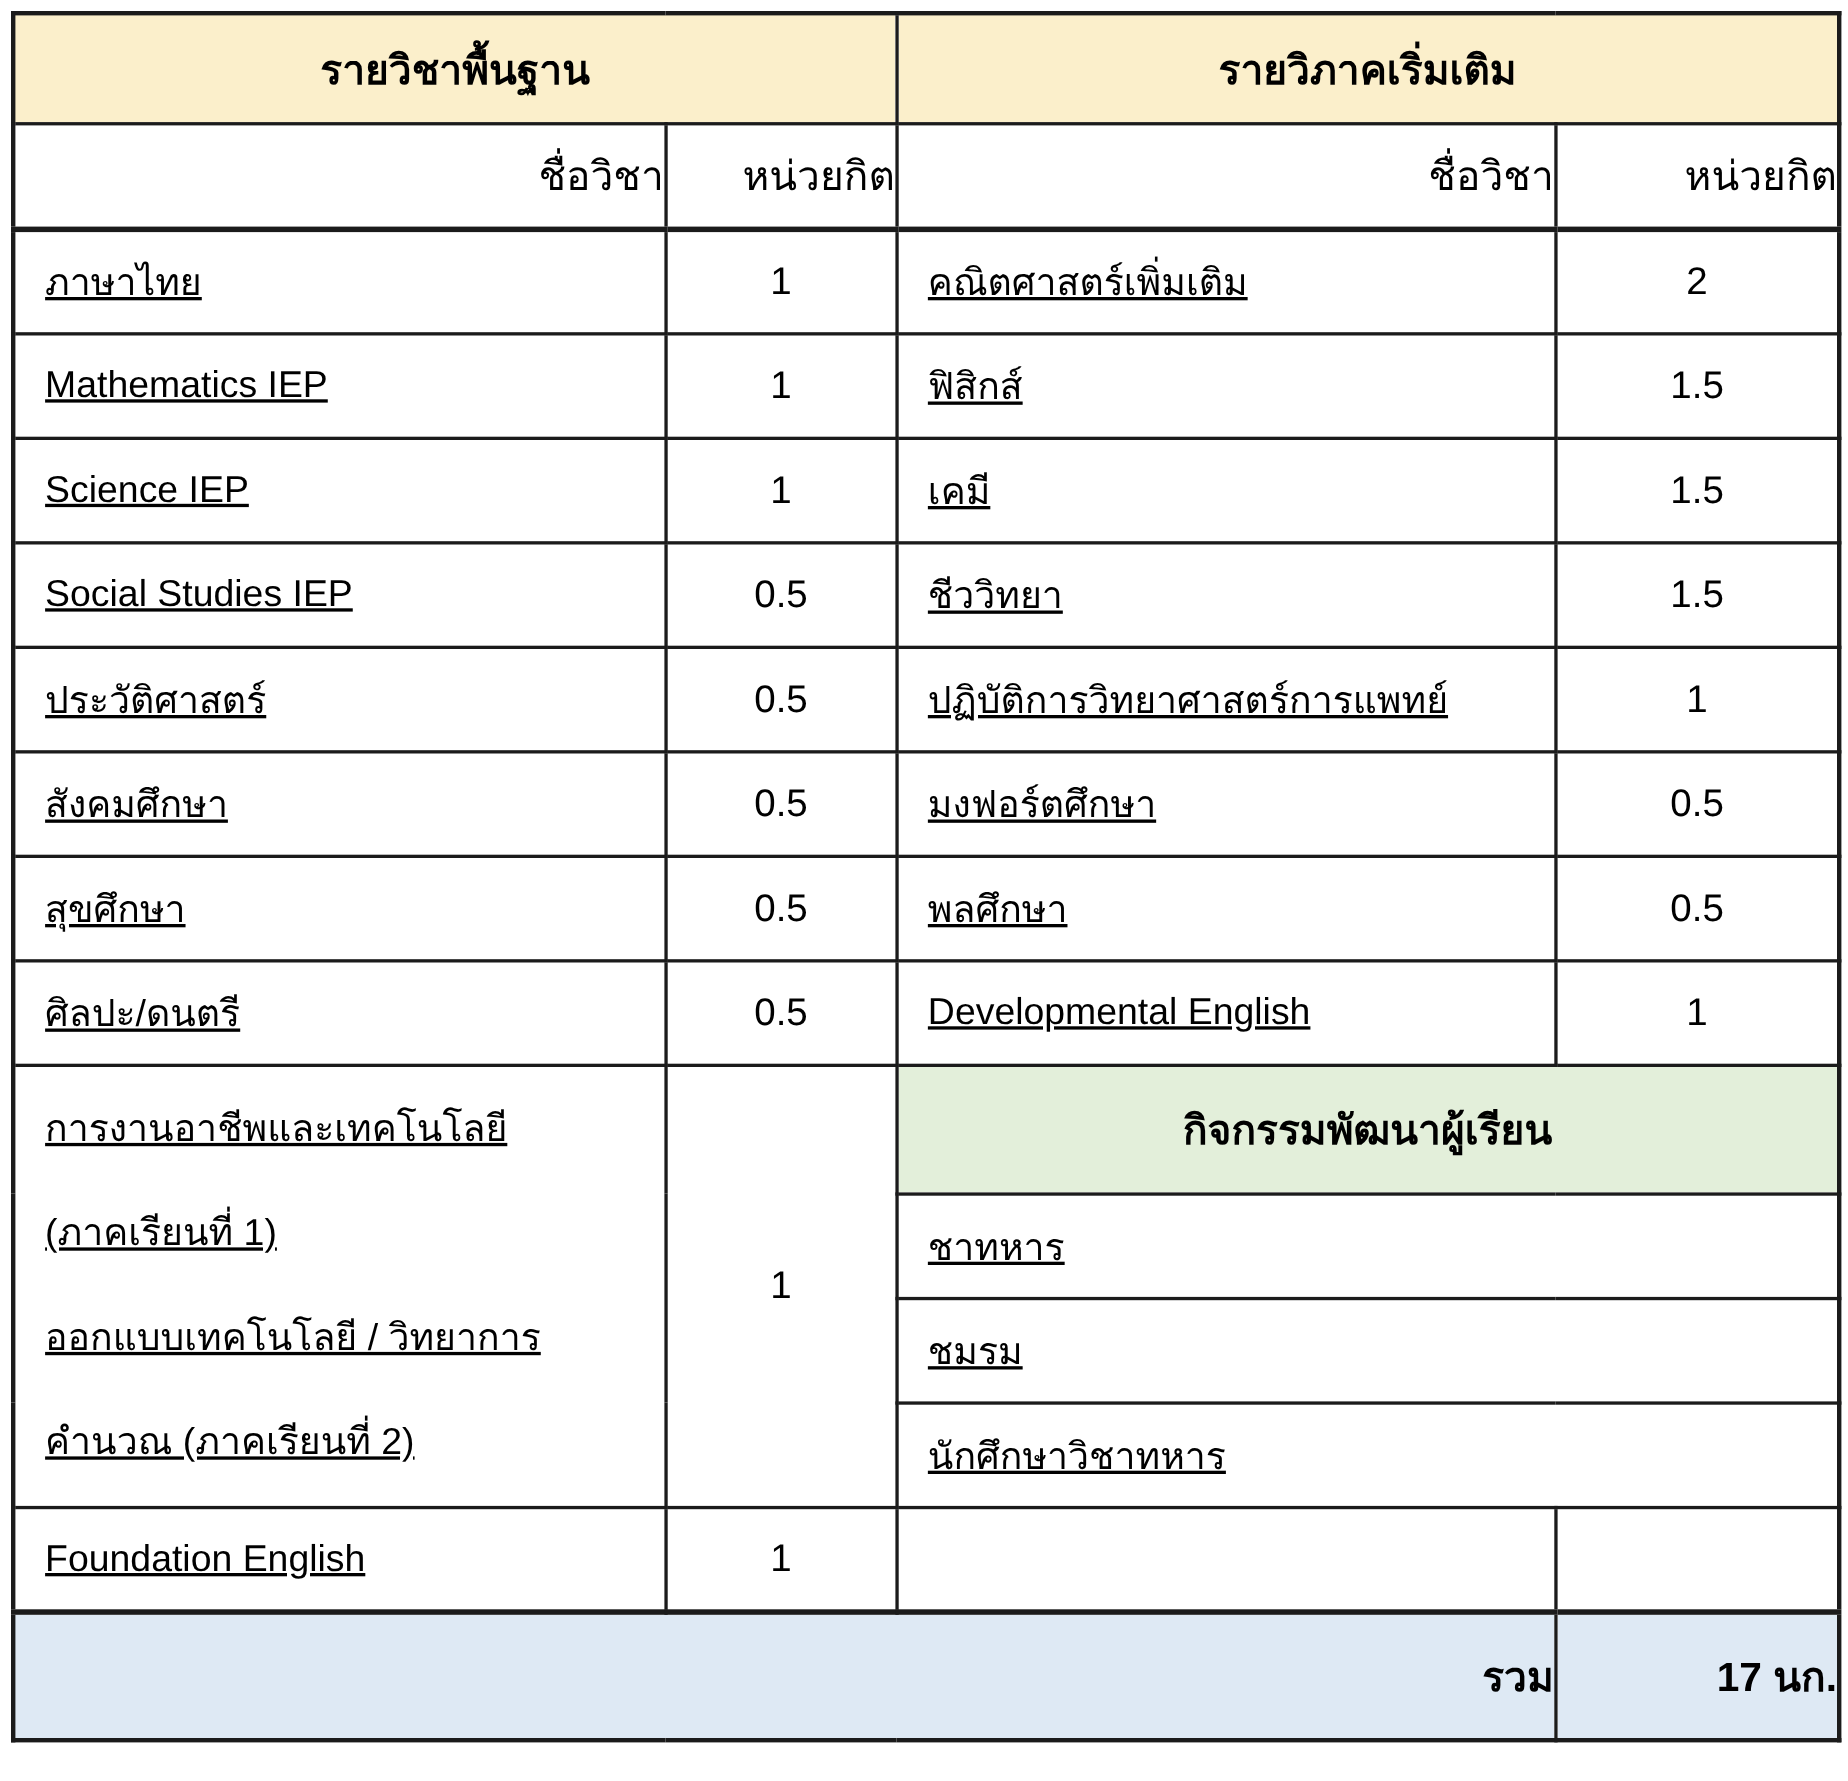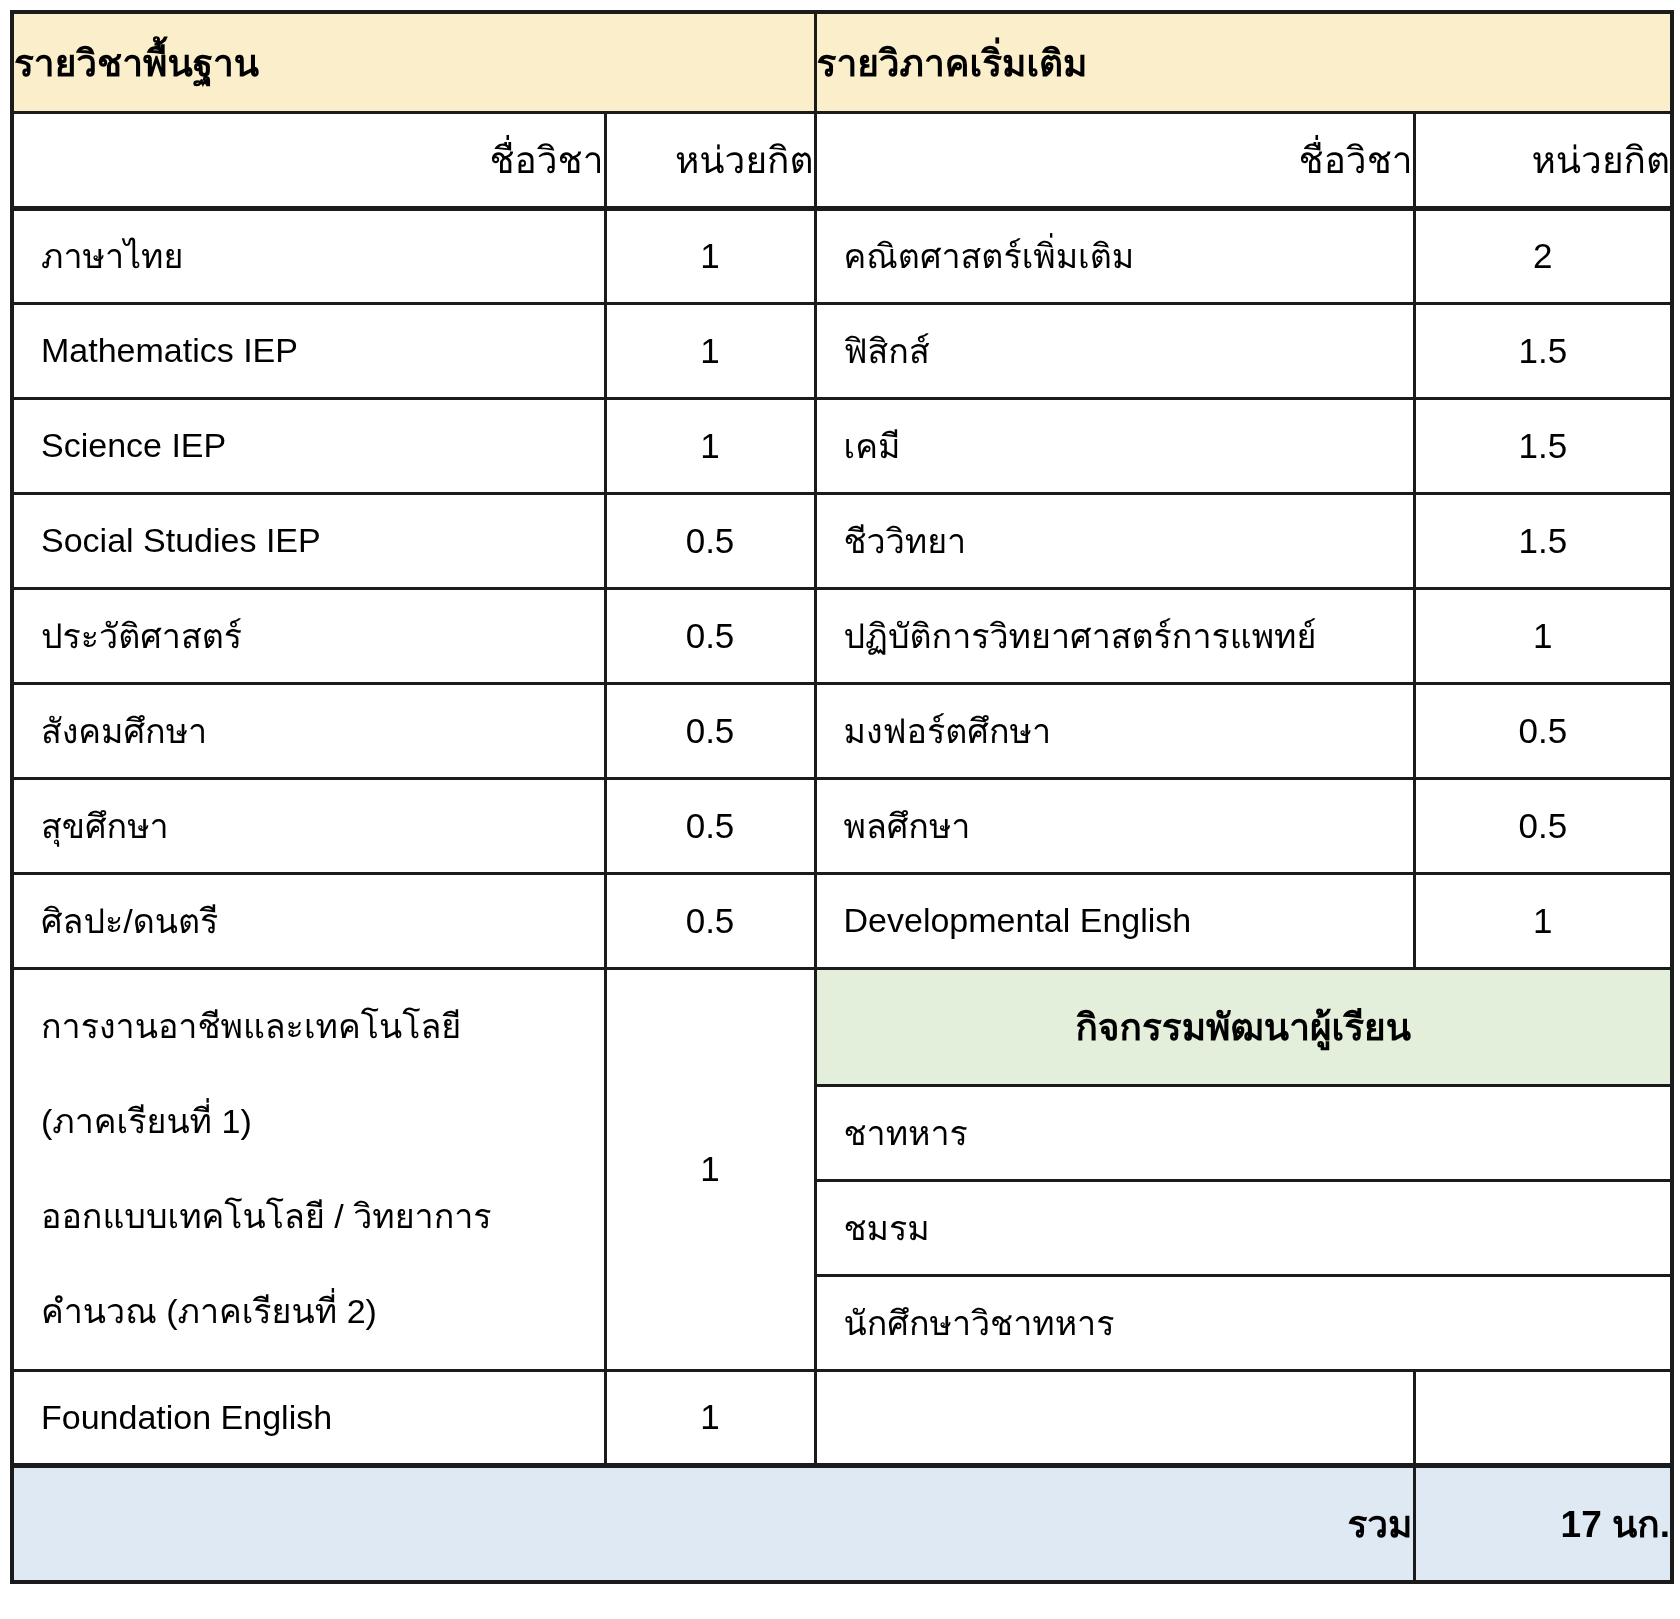--- a/index.html
+++ b/index.html
@@ -28,31 +28,33 @@
   tr.rh-head   { height: 100px; }
   tr.rh-sub    { height: 96px; }
   tr.rh-std    { height: 95px; }
   tr.rh-act    { height: 117px; }
   tr.rh-total  { height: 117px; }
 
   td.group-head {
     background: #FBEFCB;
     font-weight: bold;
     font-size: 37px;
+    text-align: center;
   }
   td.sub-head {
     font-weight: normal;
     font-size: 37px;
     text-align: right;
     border-bottom-width: 5px;
   }
   td.subject {
     text-align: left;
     padding-left: 27px;
     padding-right: 8px;
+    text-decoration: underline;
   }
   td.credit {
     text-align: center;
     font-size: 35px;
   }
   td.multiline {
     white-space: pre-line;
     line-height: 95px;
     margin-top: 44px;
   }

